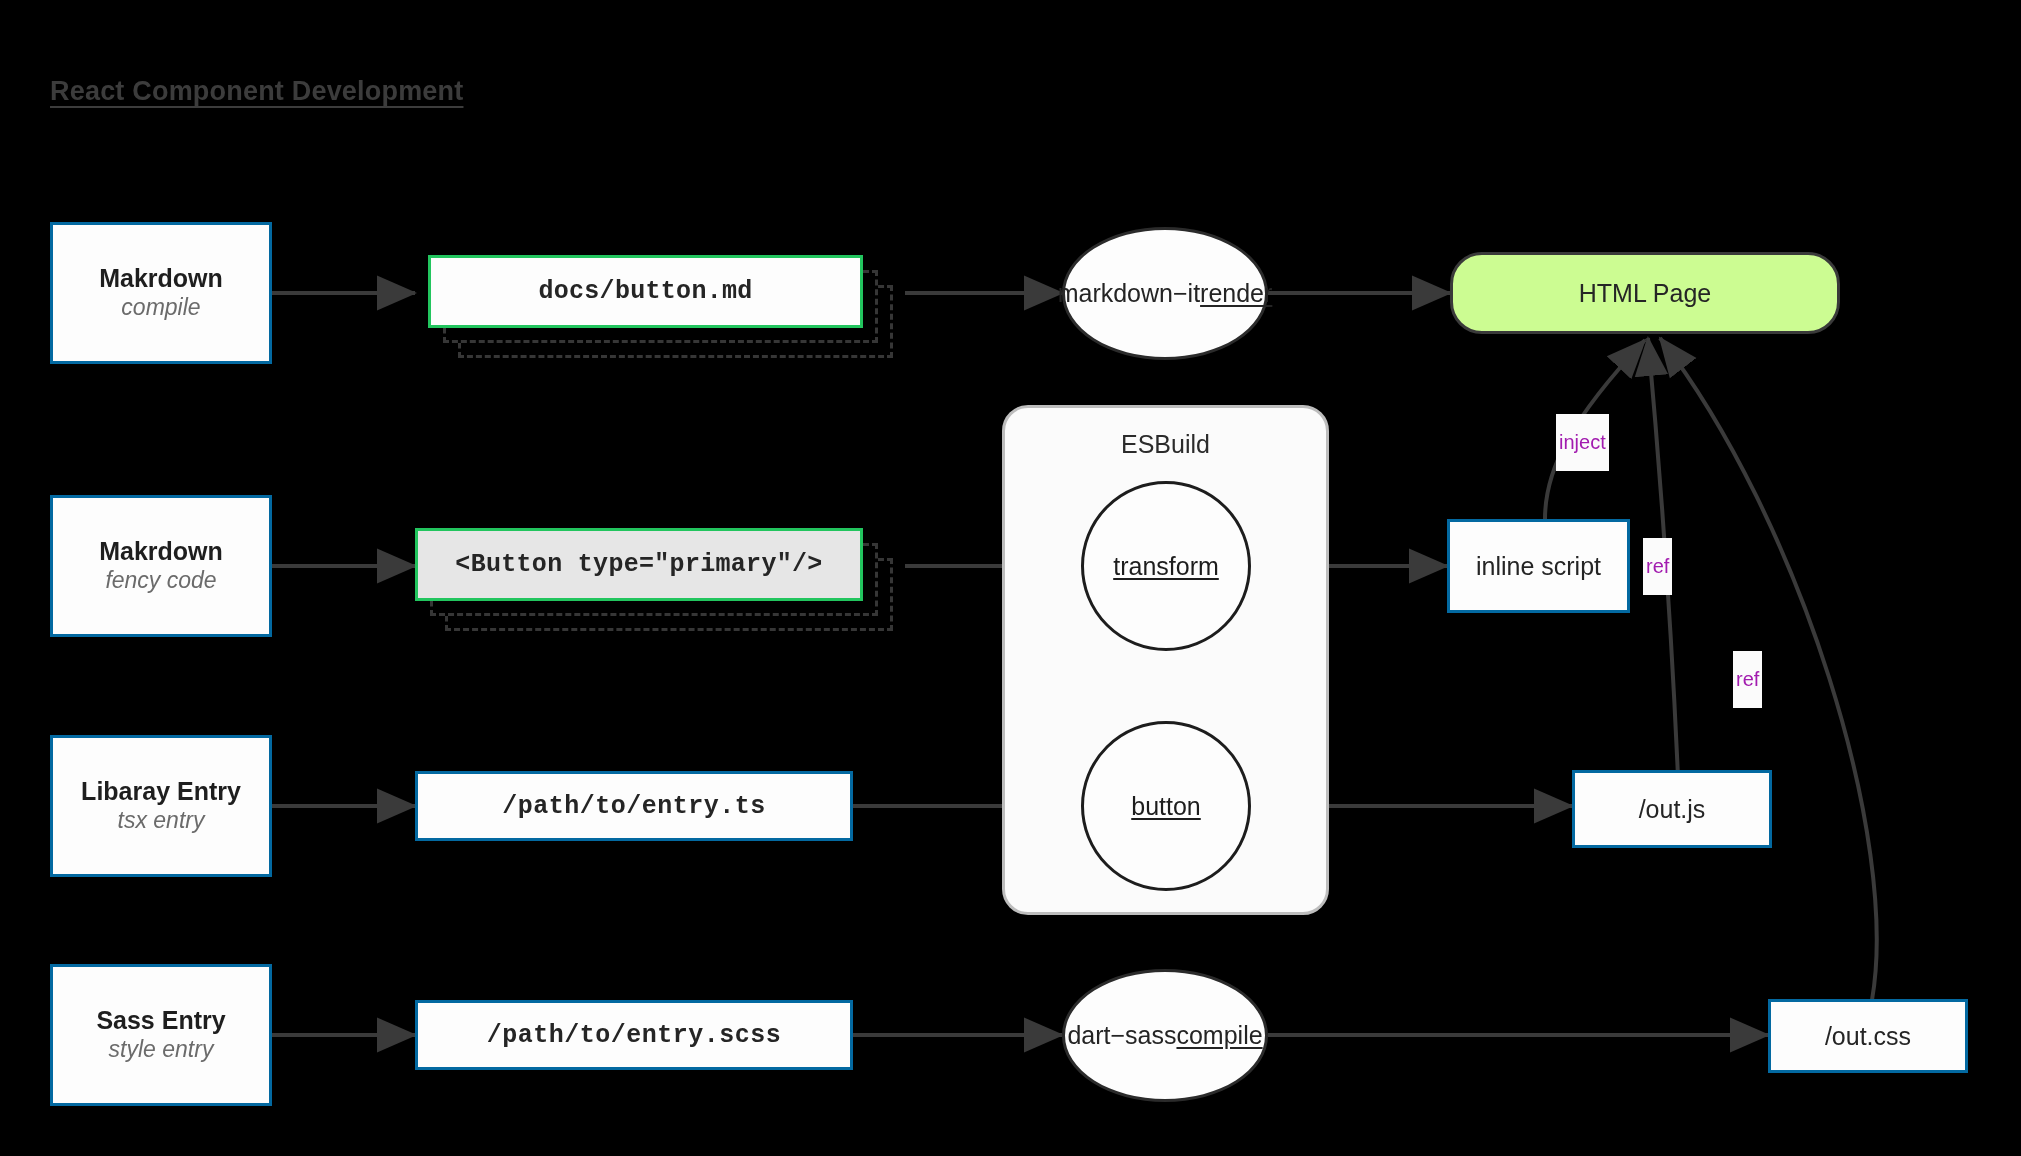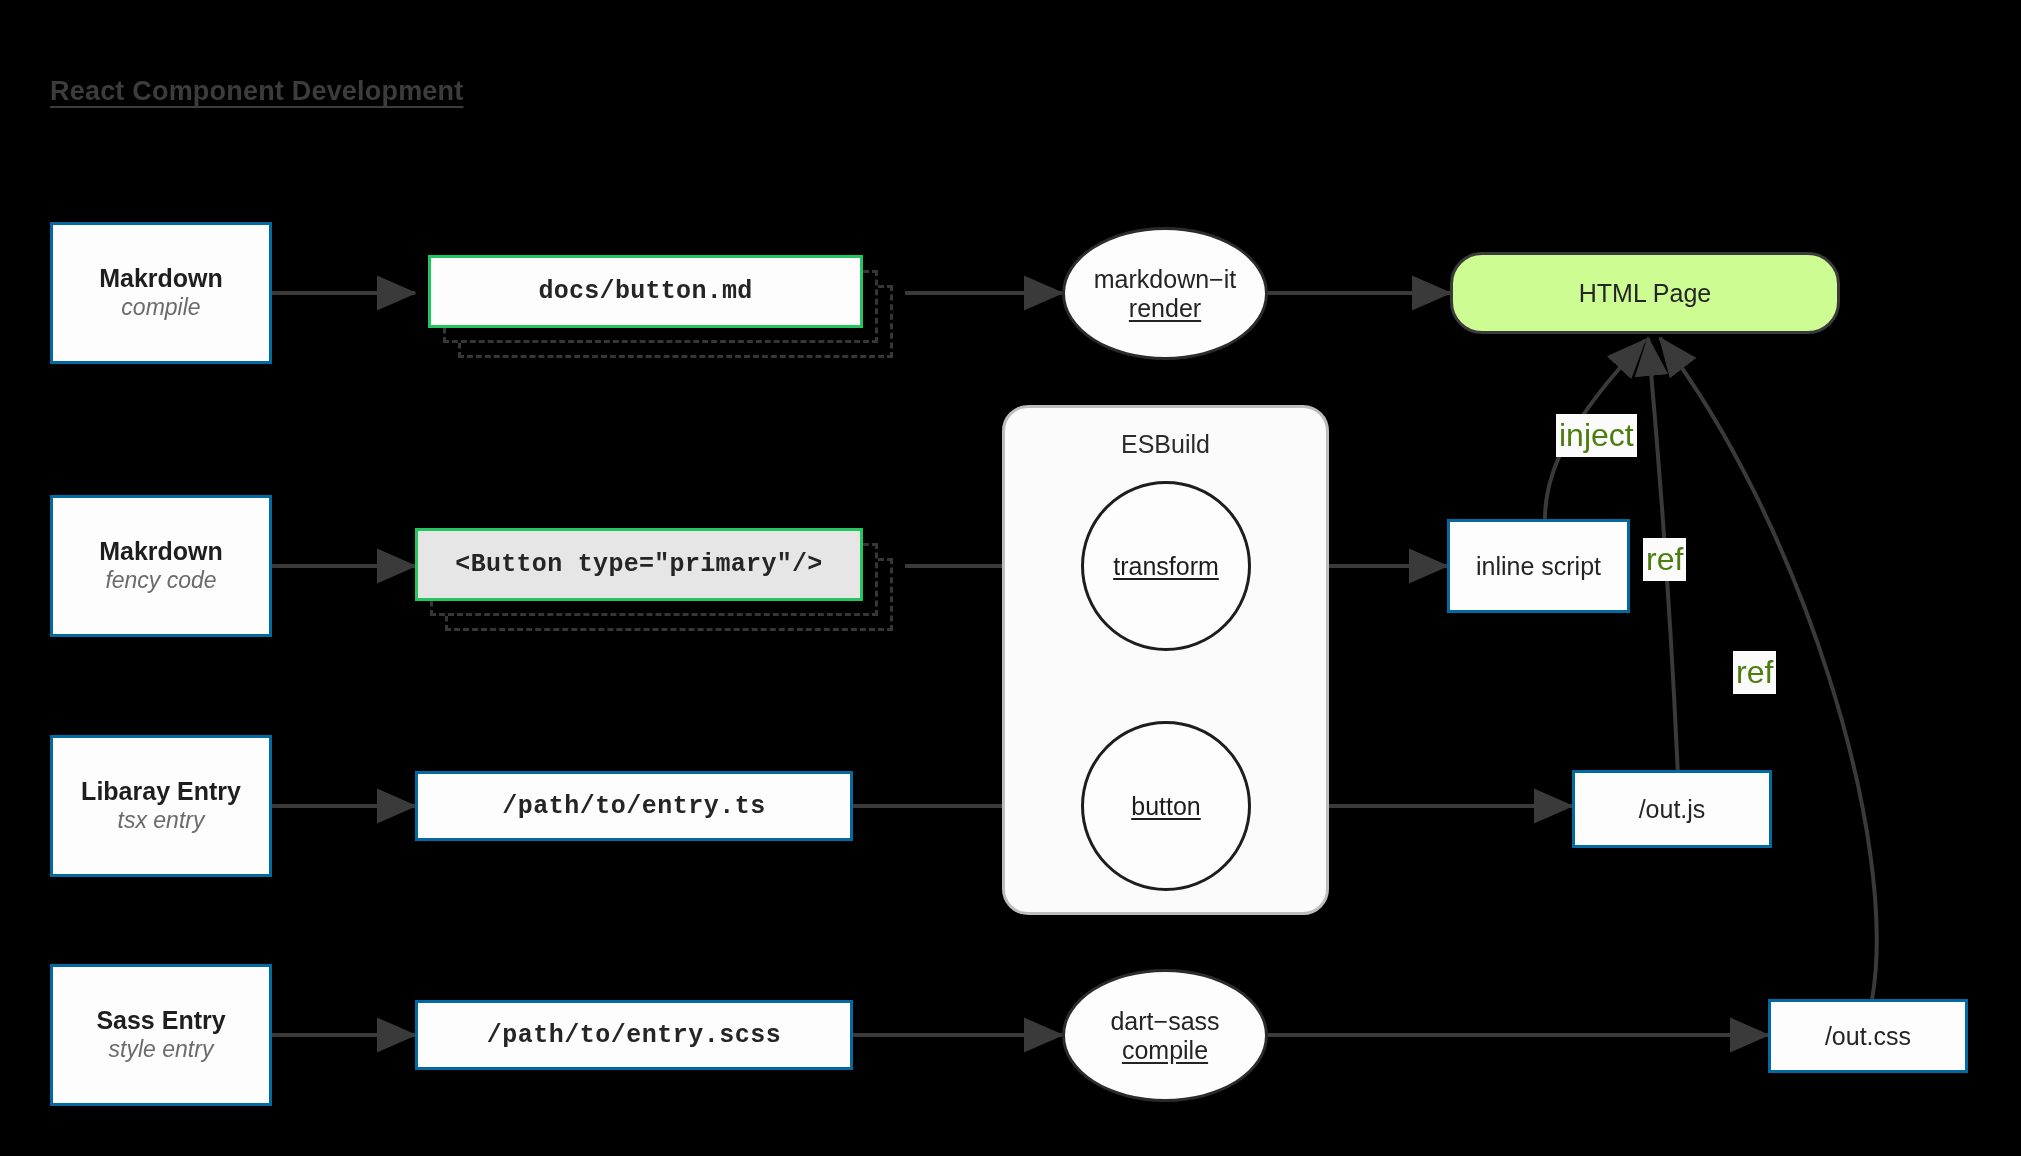--- a/index.html
+++ b/index.html
@@ -96,21 +96,21 @@
     color: #252525;
     letter-spacing: .3px;
   }
   .stack-top.code-fill { background: #e6e6e6; }
 
   
   .ellipse {
     position: absolute;
     box-sizing: border-box;
     display: flex;
-    flex-direction: column;
+    flex-direction: row;
     align-items: center;
     justify-content: center;
     border: 3px solid #2b2b2b;
     border-radius: 50%;
     background: #fdfdfd;
     color: #242424;
     font-size: 25px;
     z-index: 3;
   }
   .ellipse .op { text-decoration: underline; text-underline-offset: 3px; }
@@ -143,23 +143,23 @@
     color: #1d1d1d;
     font-size: 25px;
     z-index: 4;
   }
   .circle span { text-decoration: underline; text-underline-offset: 3px; }
 
   
   .edge-label {
     position: absolute;
     background: #fbfbfb;
-    color: #4d7c0f;
-    font-size: 32px;
-    padding: 3px 3px;
+    color: #a21caf;
+    font-size: 20px;
+    padding: 17px 3px;
     line-height: 1.15;
     z-index: 6;
     white-space: nowrap;
   }
 
   .html-page { background: #ccfc92; border-color: #3a3a3a; }
 </style>
 </head>
 <body>
 

